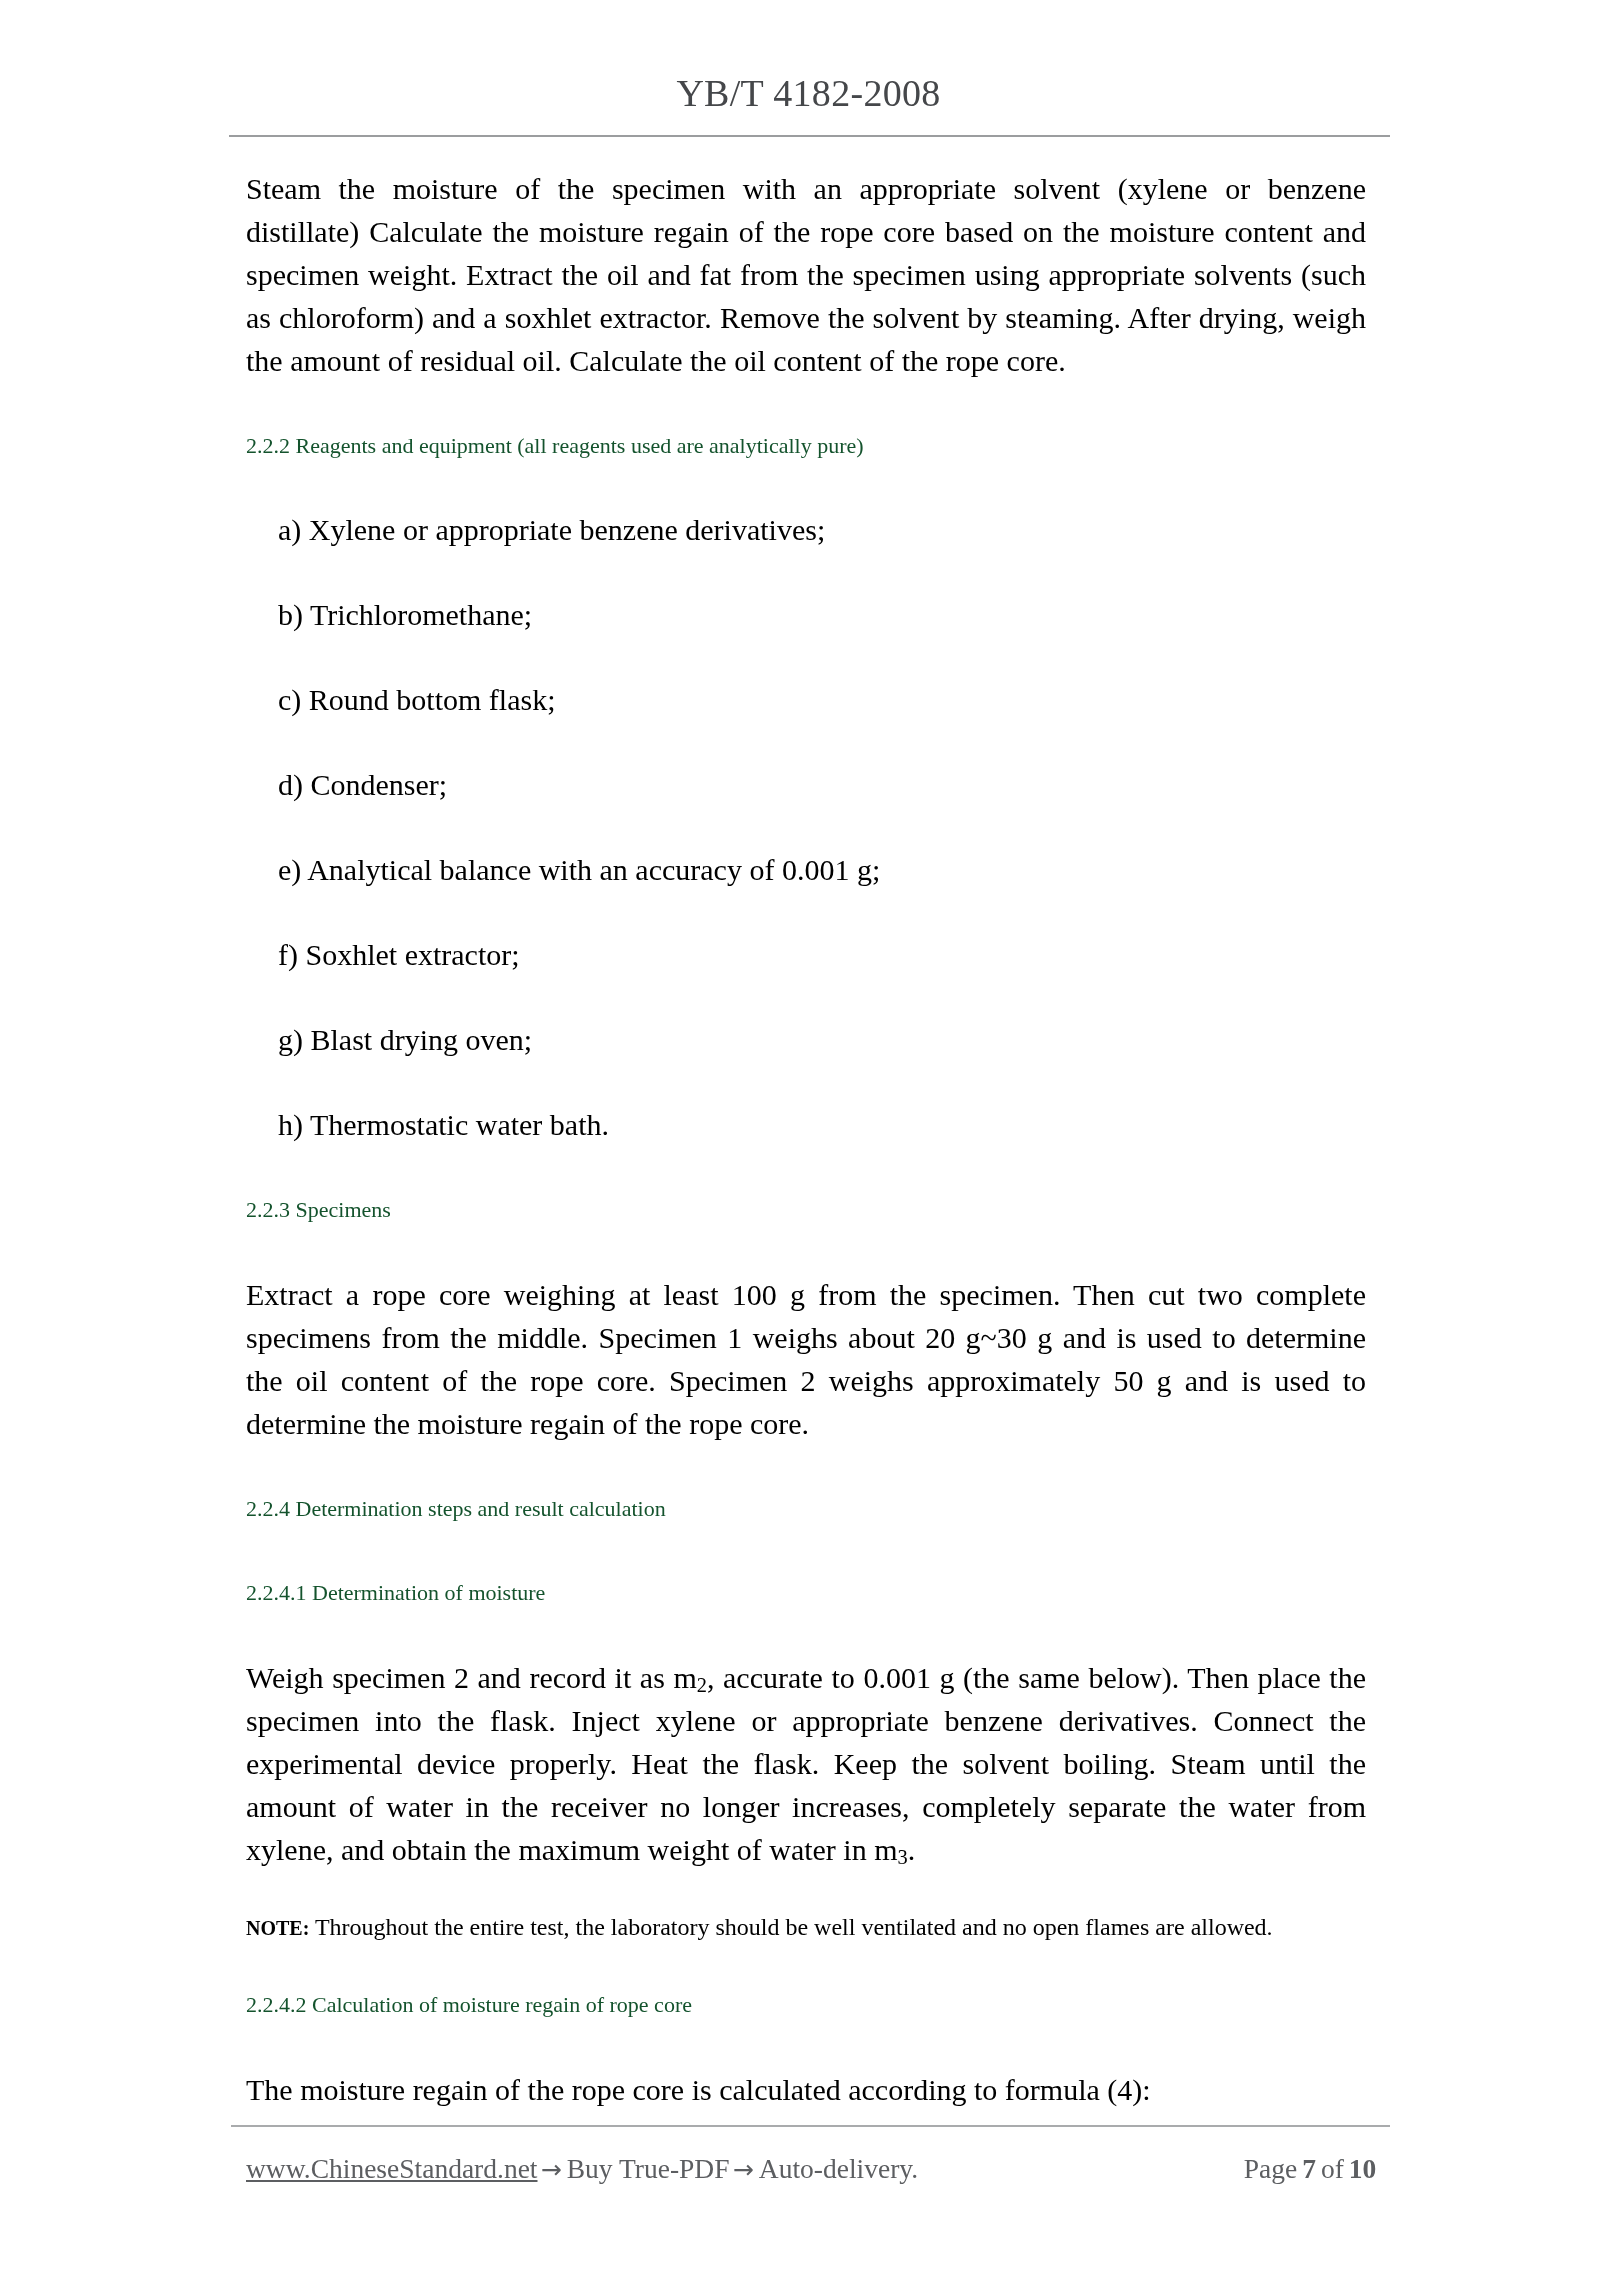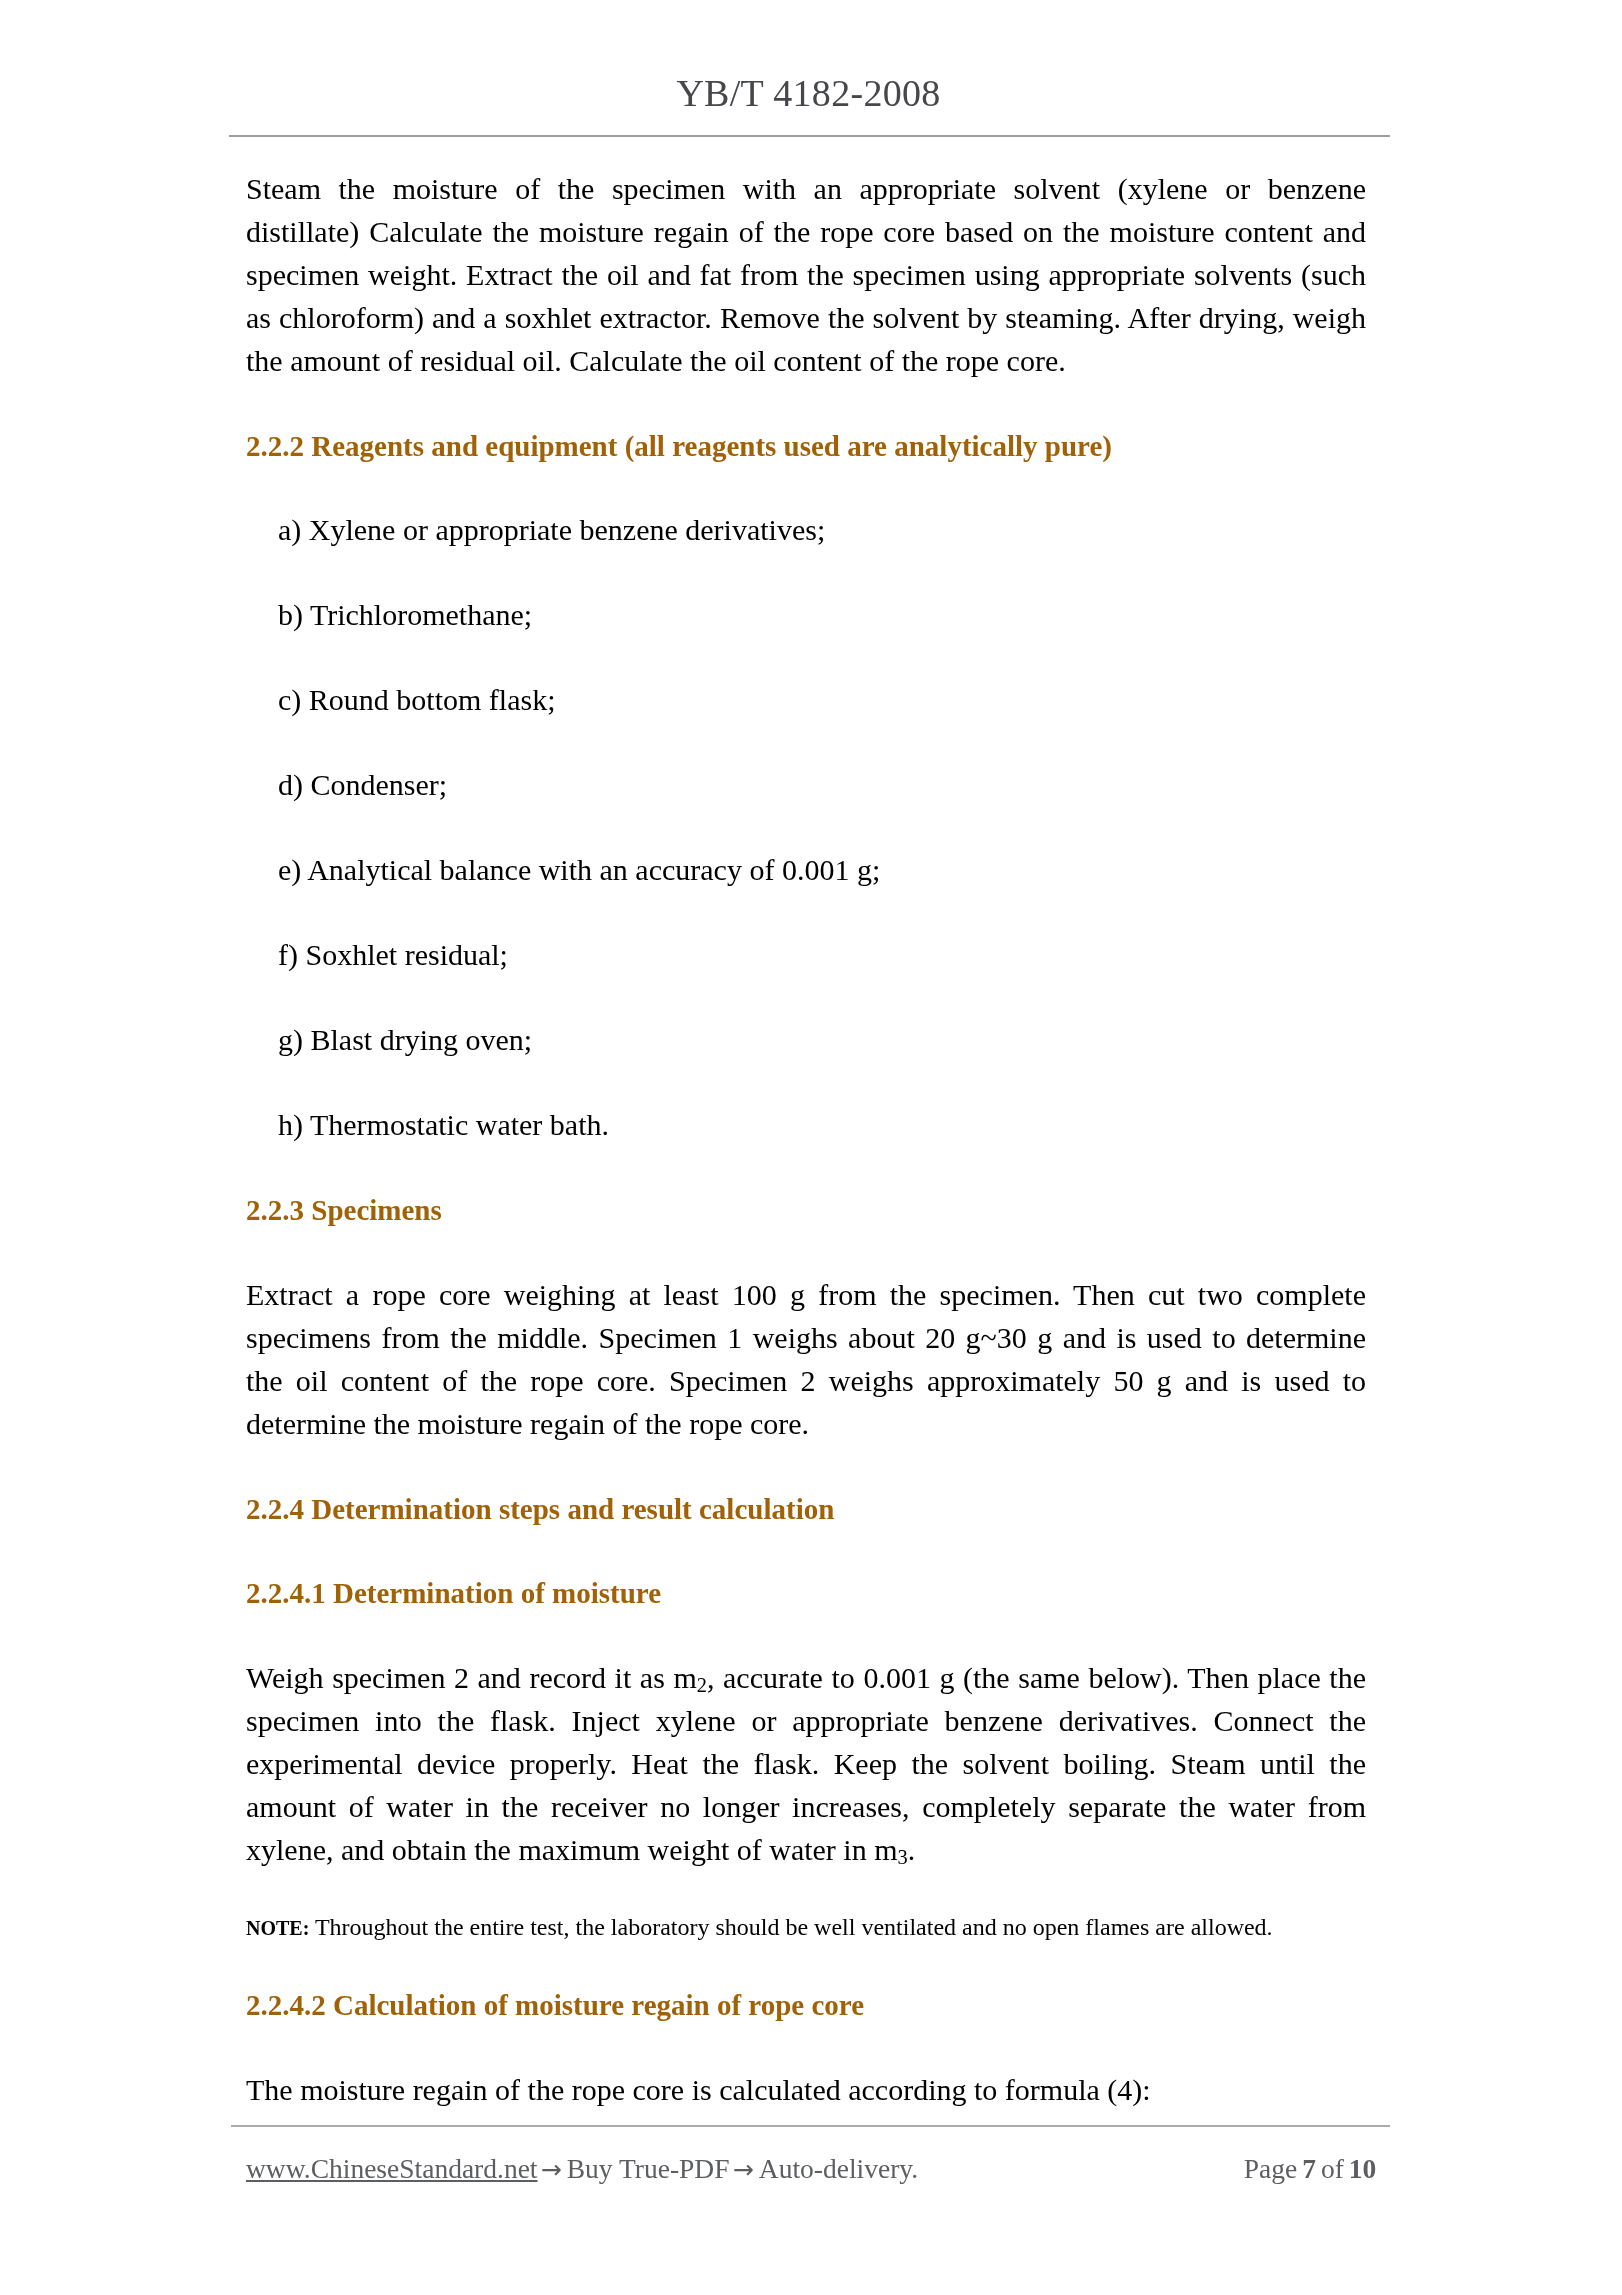--- a/index.html
+++ b/index.html
@@ -58,24 +58,24 @@
     text-align: justify;
     text-justify: inter-word;
     color: #000000;
   }
   p.body-para.last-left {
     text-align: left;
   }
 
   h3.section-heading {
     margin: 0;
-    font-size: 29px;
-    font-weight: bold;
+    font-size: 22px;
+    font-weight: normal;
     line-height: 42px;
-    color: #a16207;
+    color: #14532d;
     text-align: left;
   }
 
   .list-item {
     font-size: 30px;
     line-height: 42px;
     margin-left: 32px;
     text-align: left;
   }
 
@@ -169,21 +169,21 @@
     <div class="list-item">a) Xylene or appropriate benzene derivatives;</div>
     <div class="gap-item"></div>
     <div class="list-item">b) Trichloromethane;</div>
     <div class="gap-item"></div>
     <div class="list-item">c) Round bottom flask;</div>
     <div class="gap-item"></div>
     <div class="list-item">d) Condenser;</div>
     <div class="gap-item"></div>
     <div class="list-item">e) Analytical balance with an accuracy of 0.001 g;</div>
     <div class="gap-item"></div>
-    <div class="list-item">f) Soxhlet residual;</div>
+    <div class="list-item">f) Soxhlet extractor;</div>
     <div class="gap-item"></div>
     <div class="list-item">g) Blast drying oven;</div>
     <div class="gap-item"></div>
     <div class="list-item">h) Thermostatic water bath.</div>
 
     <div class="gap-para"></div>
 
     <h3 class="section-heading">2.2.3 Specimens</h3>
 
     <div class="gap-head"></div>

